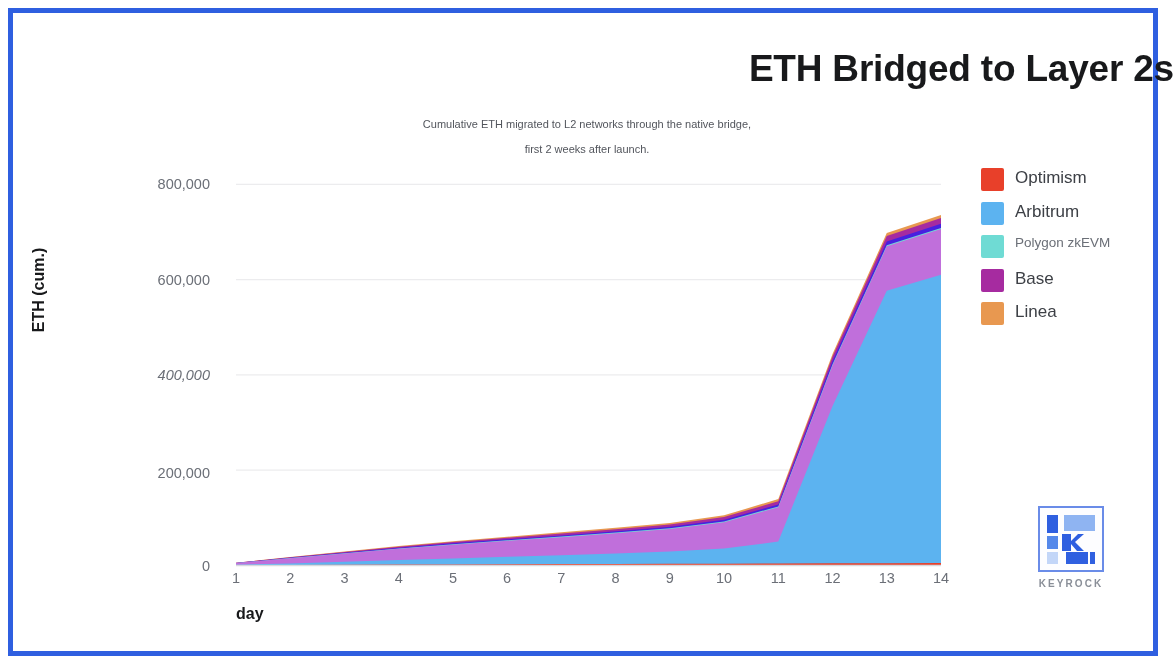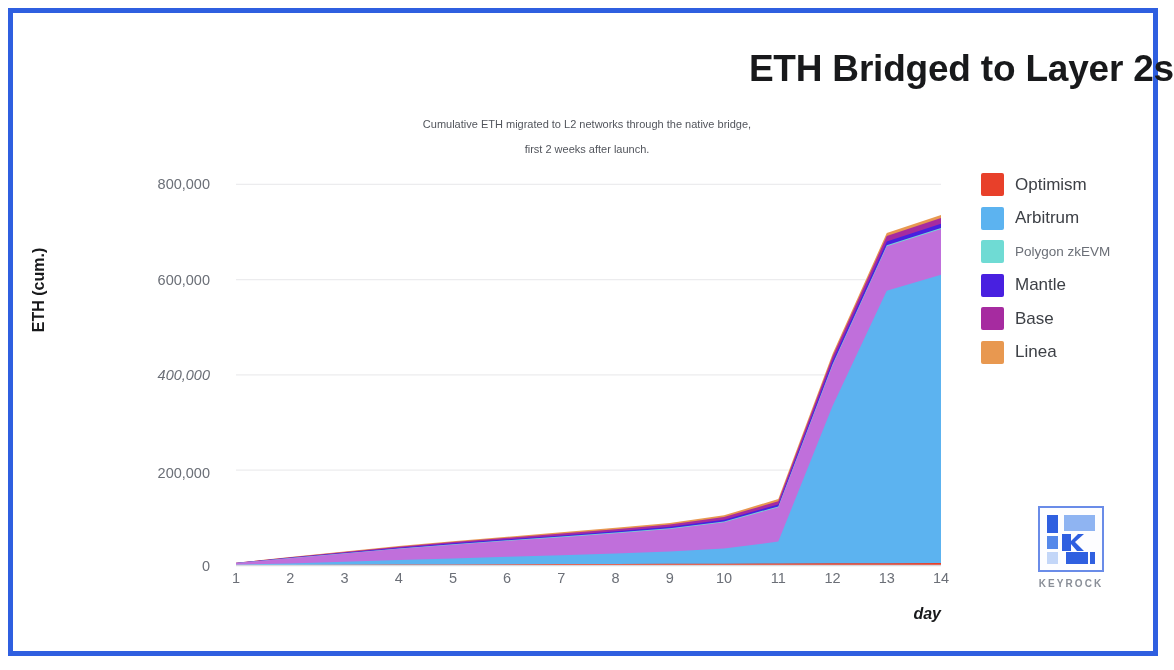--- a/index.html
+++ b/index.html
@@ -60,25 +60,24 @@
     text-align: center;
     font-size: 16px;
     font-weight: bold;
     color: #18191b;
   }
   .axis-label-x {
     position: absolute;
     left: 236px;
     top: 605px;
     width: 705px;
-    text-align: right;
+    text-align: left;
     font-size: 16px;
     font-weight: bold;
     color: #18191b;
-    font-style: italic;
   }
   .ytick {
     position: absolute;
     right: 0;
     width: 92px;
     text-align: right;
     font-size: 14.5px;
     color: #6b6f77;
     transform: translateY(-50%);
   }
@@ -99,21 +98,21 @@
     color: #6b6f77;
   }
   #legend {
     position: absolute;
     left: 981px;
     top: 168px;
     width: 175px;
   }
   .legend-row {
     display: flex;
-    align-items: center;
+    align-items: flex-start;
     height: 33.5px;
   }
   .legend-swatch {
     width: 23px;
     height: 23px;
     border-radius: 2px;
     flex: 0 0 auto;
   }
   .legend-label {
     margin-left: 11px;
@@ -215,24 +214,20 @@
     </div>
     <div class="legend-row">
       <div class="legend-swatch" style="background: rgb(92, 179, 240);"></div>
       <div class="legend-label">Arbitrum</div>
     </div>
     <div class="legend-row">
       <div class="legend-swatch" style="background: rgb(111, 219, 212);"></div>
       <div class="legend-label small">Polygon zkEVM</div>
     </div>
     <div class="legend-row">
-      <div class="legend-swatch" style="background: rgb(72, 32, 224);"></div>
-      <div class="legend-label">Mantle</div>
-    </div>
-    <div class="legend-row">
       <div class="legend-swatch" style="background: rgb(166, 43, 160);"></div>
       <div class="legend-label">Base</div>
     </div>
     <div class="legend-row">
       <div class="legend-swatch" style="background: rgb(232, 152, 80);"></div>
       <div class="legend-label">Linea</div>
     </div>
   </div>
 
 <div id="logo">

